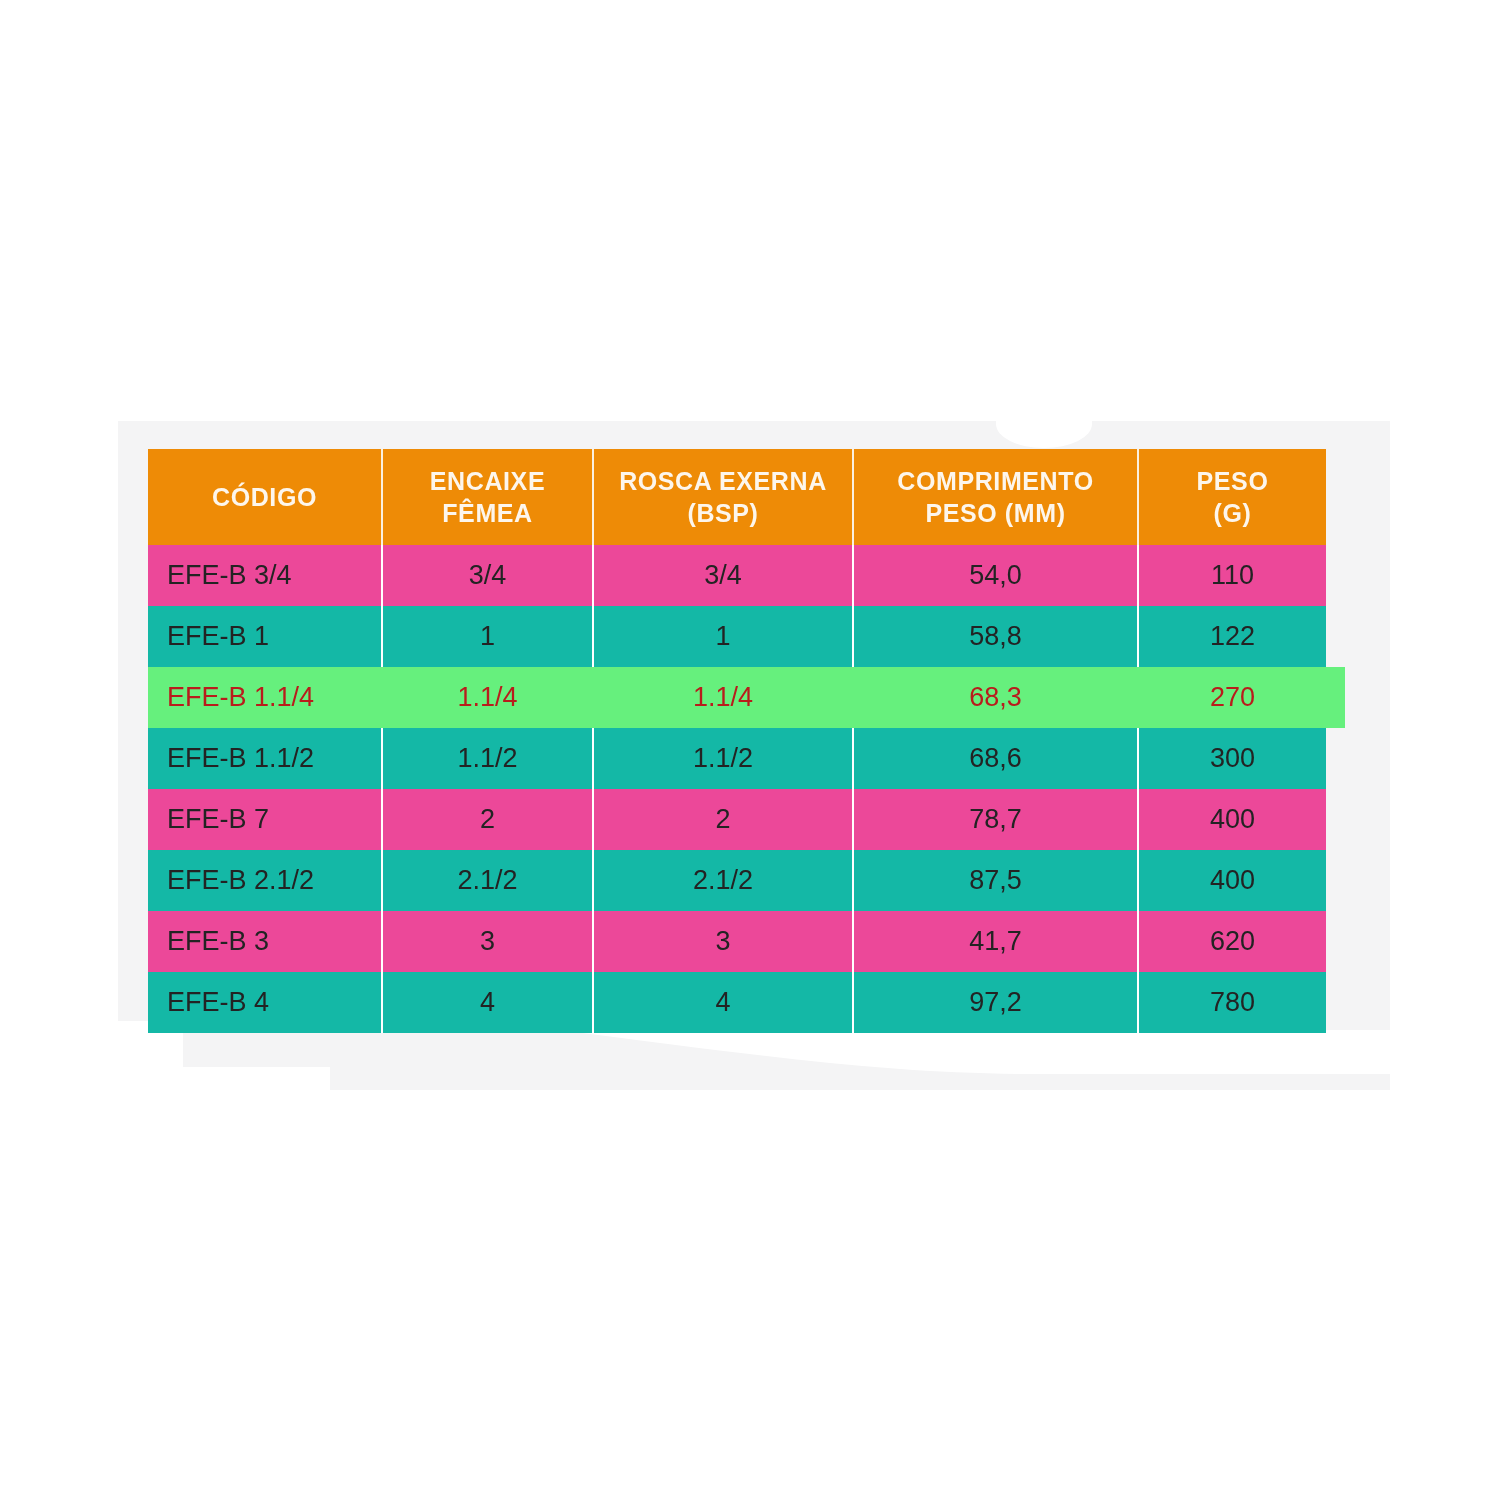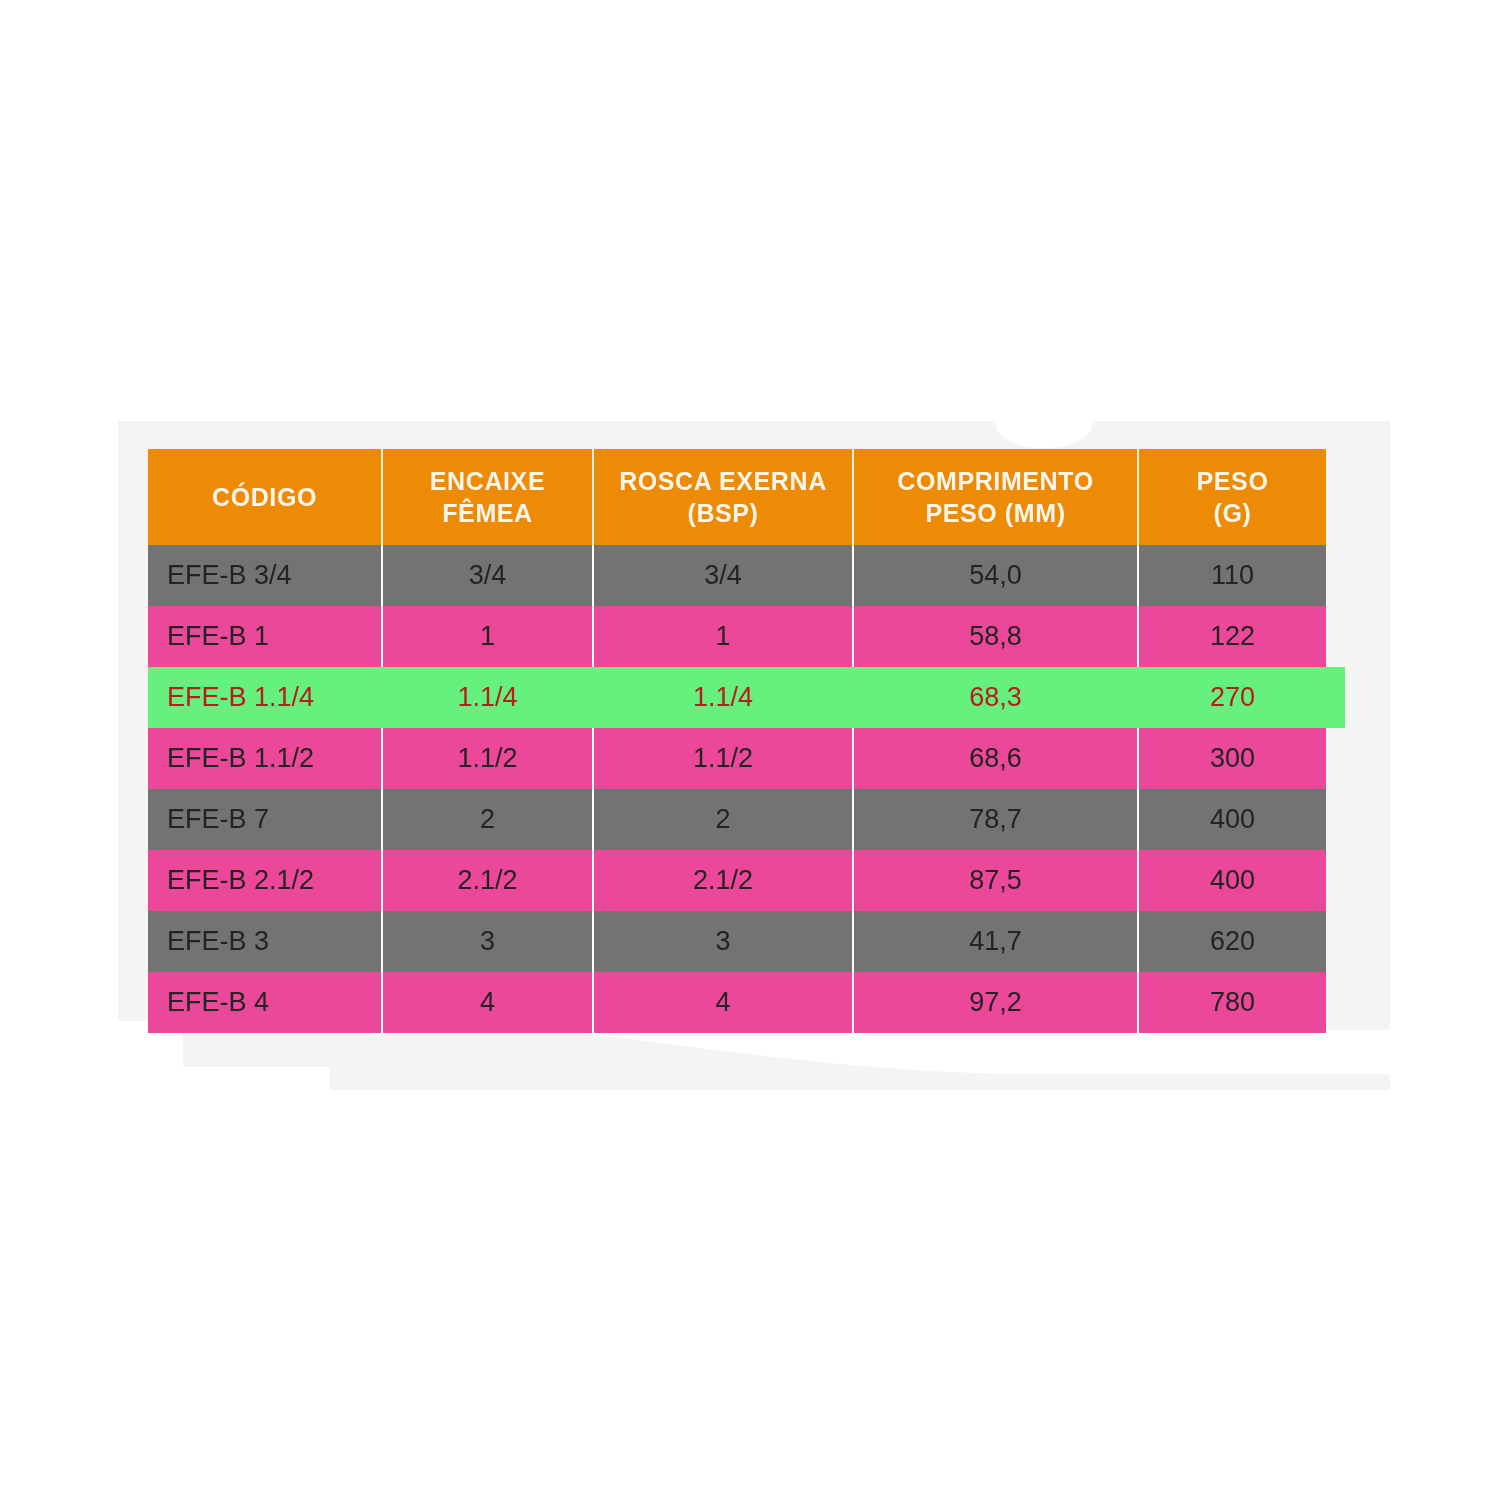--- a/index.html
+++ b/index.html
@@ -105,23 +105,23 @@
     text-align: center;
     border-right: 2px solid #ffffff;
     box-sizing: border-box;
     padding: 0 8px;
   }
   tbody td:last-child { border-right: none; }
   tbody td.code-cell {
     text-align: left;
     padding-left: 19px;
   }
-  tbody tr.alt td { background: #737373; }
+  tbody tr.alt td { background: #ec4899; }
   tbody tr.alt td { border-right-color: #ffffff; }
-  tbody tr.plain td { background: #ec4899; }
+  tbody tr.plain td { background: #14b8a6; }
 
   
   tbody tr.highlight td {
     background: #66f07d;
     color: #b91c1c;
     border-right-color: #66f07d;
   }
   tbody tr.highlight {
     position: relative;
   }

